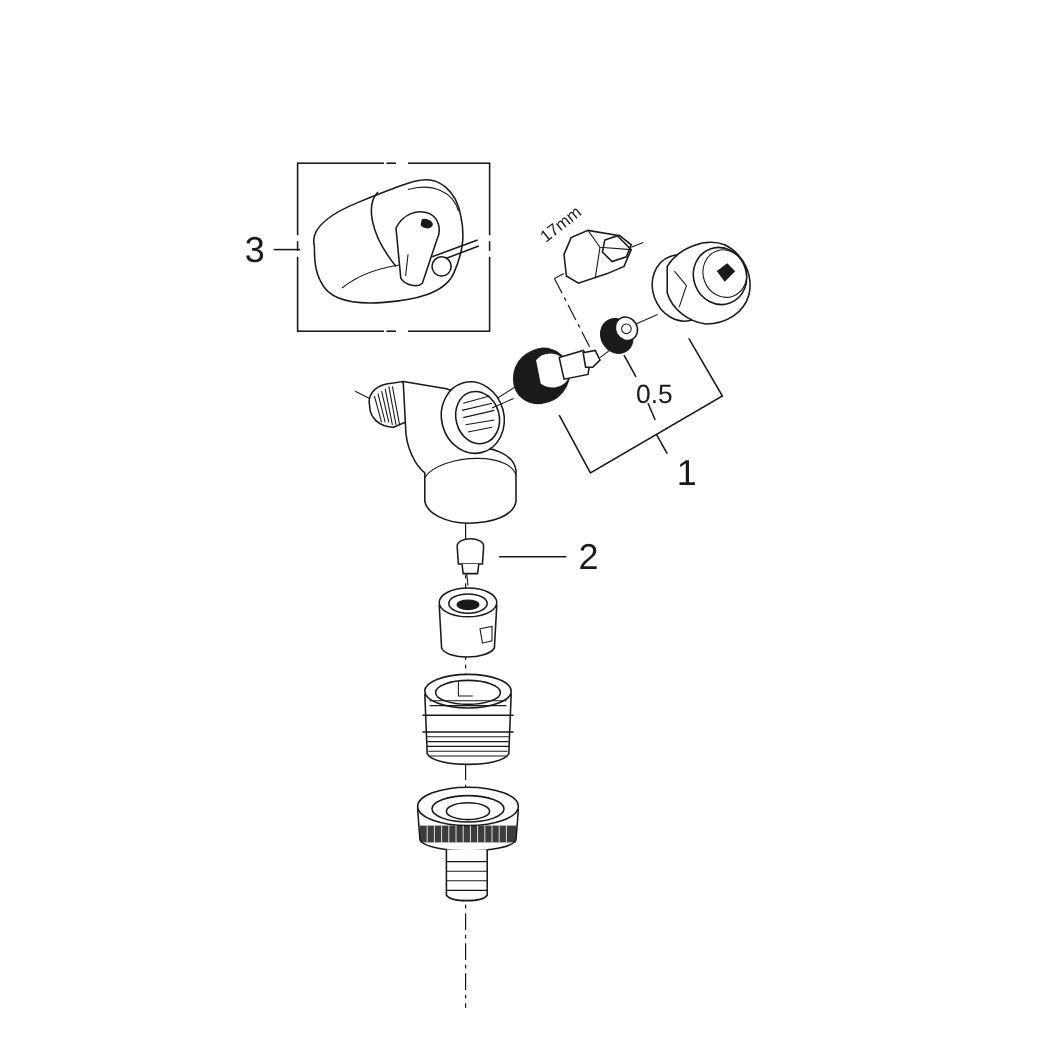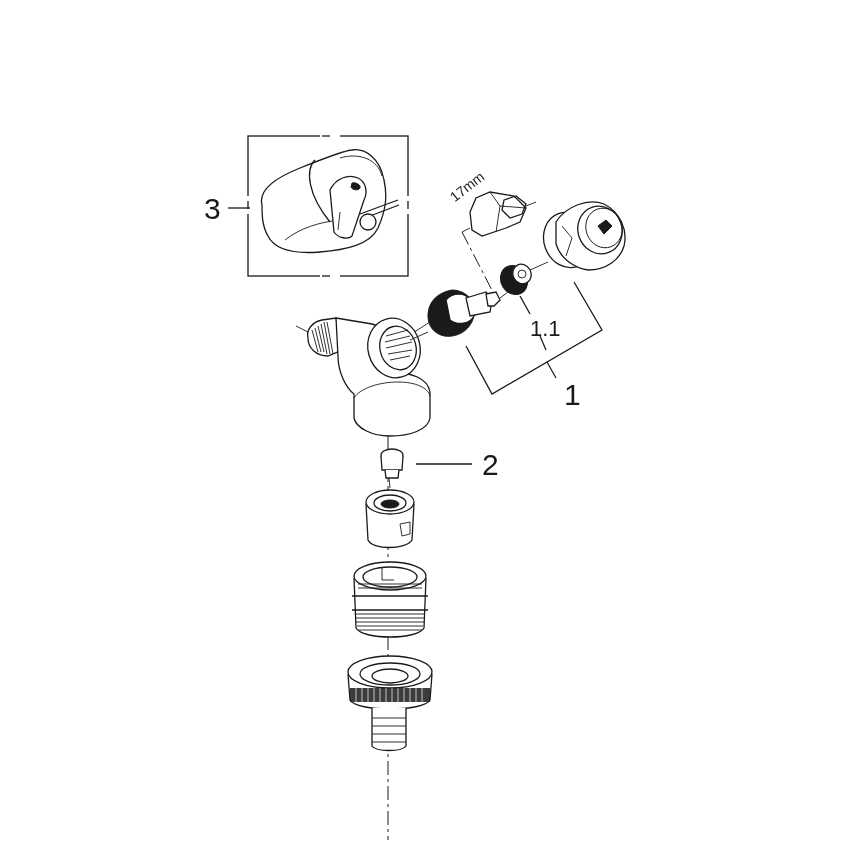--- a/index.html
+++ b/index.html
@@ -152,16 +152,16 @@
     </g>
     <g>
       <line x1="520" y1="296" x2="530" y2="314" class="ln"></line>
       <line x1="540" y1="336" x2="546" y2="350" class="ln"></line>
     </g>
   </svg>
 
   
   <div class="callout big" style="left:204px; top:194px;">3</div>
   <div class="callout big" style="left:564px; top:380px;">1</div>
-  <div class="callout mid" style="left:530px; top:318px;">1.1</div>
+  <div class="callout mid" style="left:530px; top:318px;">0.5</div>
   <div class="callout big" style="left:482px; top:450px;">2</div>
   <div class="callout small" style="left:456px; top:190px; transform: rotate(-38deg); transform-origin: left bottom;">17mm</div>
 </div>
 
 </body></html>

